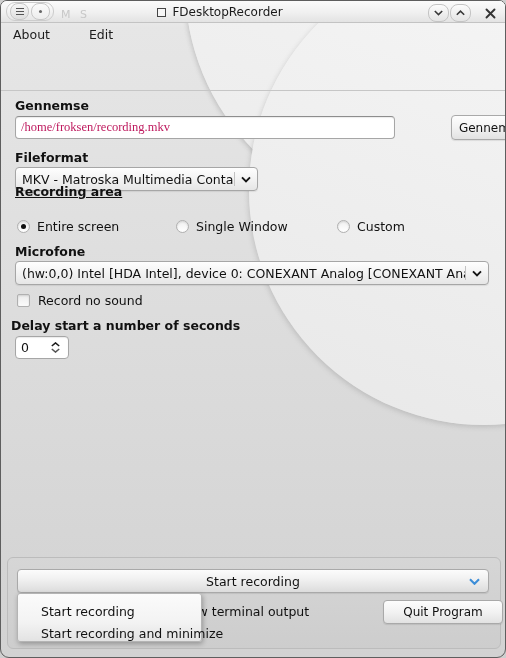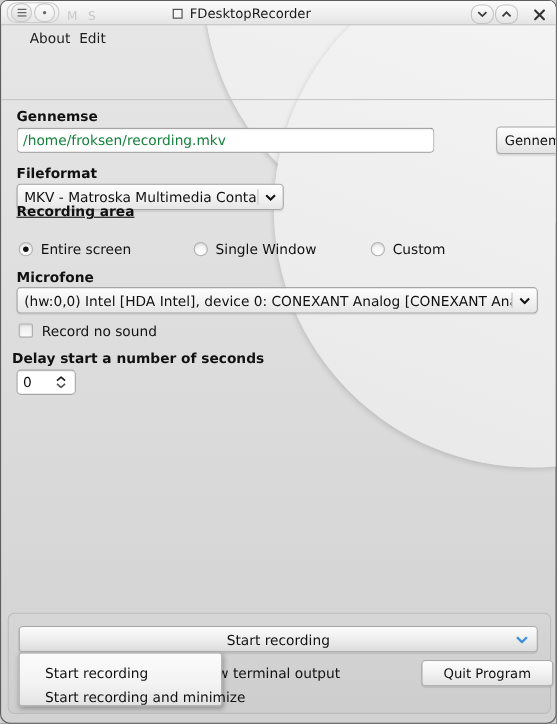--- a/index.html
+++ b/index.html
@@ -133,25 +133,25 @@
   .chev-svg { display:block; }
 
   
   .menubar {
     position: absolute;
     left: 0; top: 22px;
     width: 455px;
     height: 22px;
     display: flex;
     align-items: center;
-    padding-left: 26px;
+    padding-left: 12px;
     box-sizing: border-box;
     font-size: 12.5px;
     color: #1d1d1d;
-    gap: 8px;
+    gap: 39px;
   }
 
   
   .sweep {
     position: absolute;
     right: -150px;
     top: -252px;
     width: 470px;
     height: 470px;
     border-radius: 50%;
@@ -204,26 +204,27 @@
     white-space: nowrap;
   }
 
   .textinput {
     position: absolute;
     background: #ffffff;
     border: 1px solid #a6a6a6;
     border-top-color: #8d8d8d;
     border-radius: 4px;
     font-size: 12.5px;
-    color: #15803d;
+    color: #be185d;
     display: flex;
     align-items: center;
     padding: 0 5px;
     box-sizing: border-box;
     box-shadow: inset 0 1px 1px rgba(0,0,0,0.08);
+    font-family: Liberation Serif, serif;
   }
 
   .btn {
     position: absolute;
     border: 1px solid #a9a9a9;
     border-radius: 4px;
     background: linear-gradient(180deg,#fdfdfd 0%,#f2f2f2 50%,#e2e2e2 100%);
     font-size: 12px;
     color: #111;
     display: flex;

